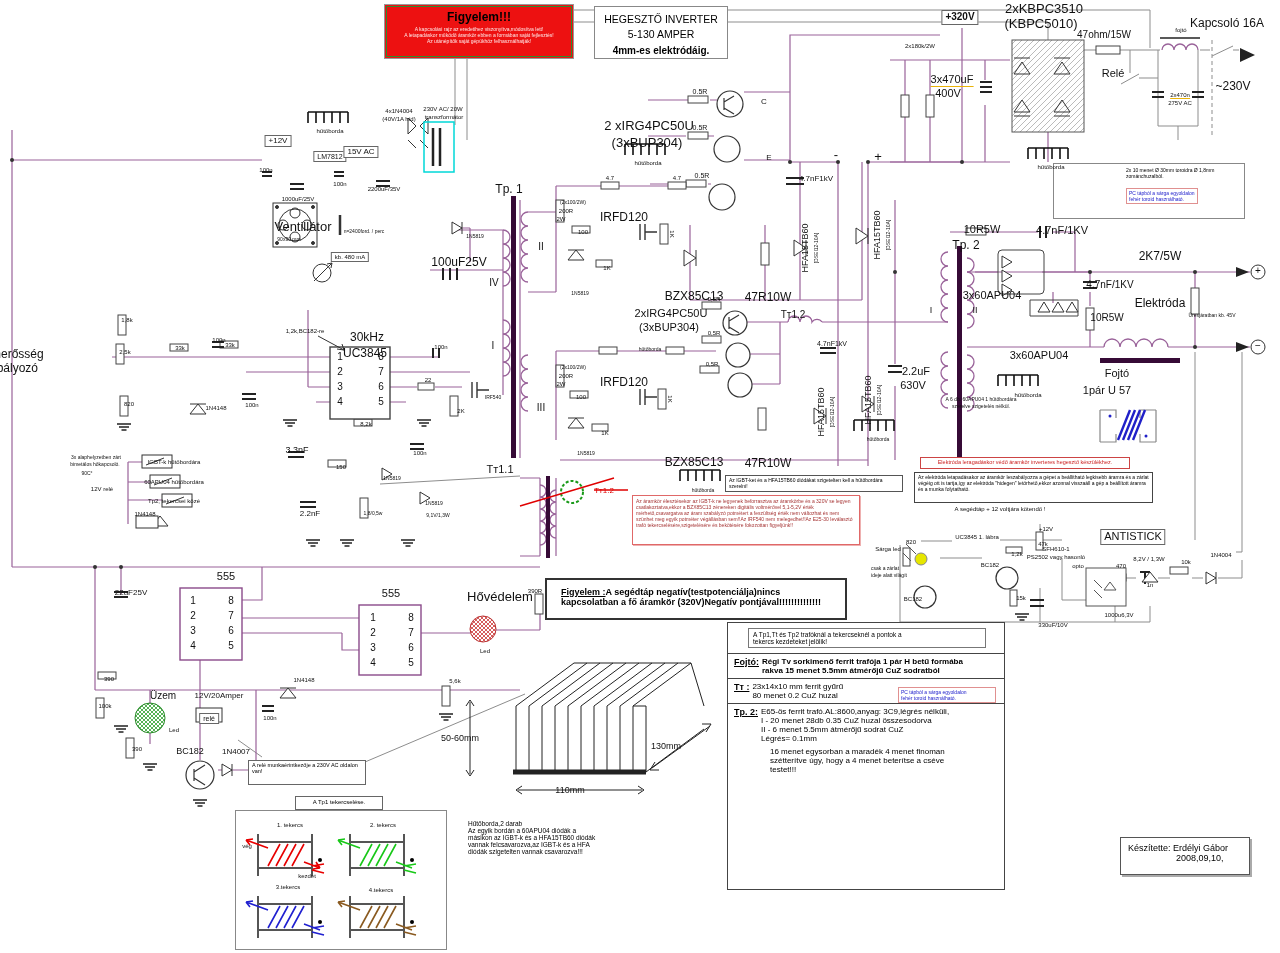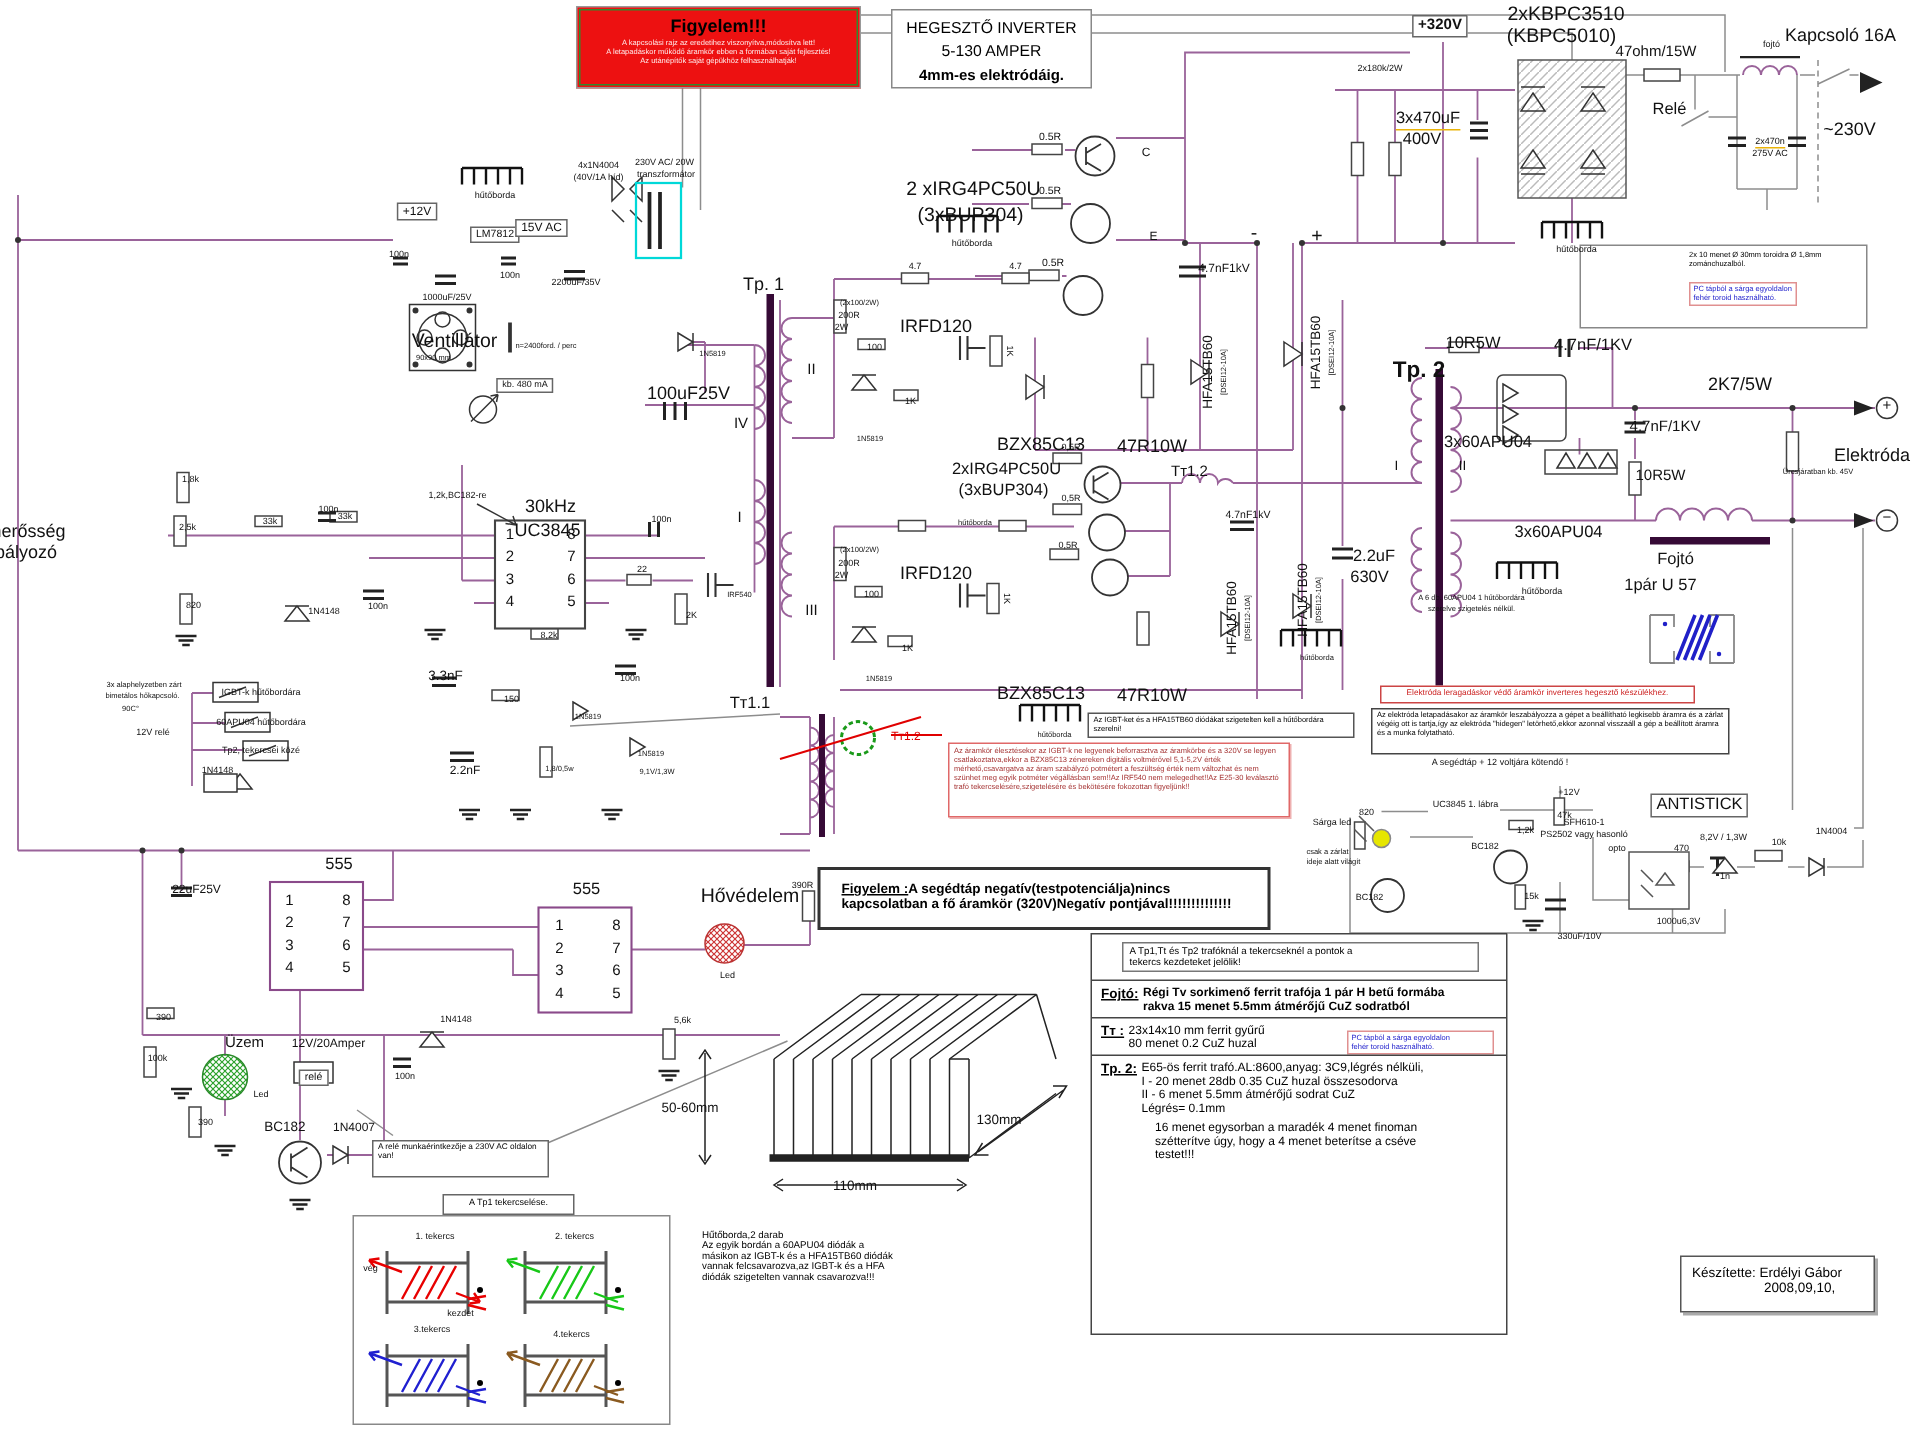--- a/index.html
+++ b/index.html
@@ -652,27 +652,27 @@
       <div class="lbl" style="left: 304px; top: 677px; font-size: 6px; transform: translateX(-50%);">1N4148</div>
       <div class="lbl" style="left: 455px; top: 678px; font-size: 6px; transform: translateX(-50%);">5,6k</div>
       <div class="lbl" style="left: 535px; top: 588px; font-size: 6px; transform: translateX(-50%);">390R</div>
       <div class="lbl" style="left: 500px; top: 590px; font-size: 13px; transform: translateX(-50%);">Hővédelem</div>
       <div class="lbl" style="left: 485px; top: 648px; font-size: 6px; transform: translateX(-50%);">Led</div>
       <div class="lbl" style="left: 460px; top: 734px; font-size: 9px; transform: translateX(-50%);">50-60mm</div>
       <div class="lbl" style="left: 666px; top: 742px; font-size: 9px; transform: translateX(-50%);">130mm</div>
       <div class="lbl" style="left: 570px; top: 786px; font-size: 9px; transform: translateX(-50%);">110mm</div>
       <div class="lbl" style="left: 982px; top: 224px; font-size: 11px; transform: translateX(-50%);">10R5W</div>
       <div class="lbl" style="left: 1062px; top: 225px; font-size: 11px; transform: translateX(-50%);">4.7nF/1KV</div>
-      <div class="lbl" style="left: 946px; top: 239px; font-size: 15px; font-weight: bold; transform: translateX(-50%);">Tp. 2</div>
+      <div class="lbl" style="left: 966px; top: 239px; font-size: 12px; font-weight: normal; transform: translateX(-50%);">Tp. 2</div>
       <div class="lbl" style="left: 1160px; top: 250px; font-size: 12px; transform: translateX(-50%);">2K7/5W</div>
       <div class="lbl" style="left: 992px; top: 290px; font-size: 11px; transform: translateX(-50%);">3x60APU04</div>
       <div class="lbl" style="left: 1110px; top: 280px; font-size: 10px; transform: translateX(-50%);">4.7nF/1KV</div>
       <div class="lbl" style="left: 1107px; top: 313px; font-size: 10px; transform: translateX(-50%);">10R5W</div>
       <div class="lbl" style="left: 1039px; top: 350px; font-size: 11px; transform: translateX(-50%);">3x60APU04</div>
-      <div class="lbl" style="left: 1248px; top: 297px; font-size: 12px; transform: translateX(-50%);">Elektróda</div>
+      <div class="lbl" style="left: 1160px; top: 297px; font-size: 12px; transform: translateX(-50%);">Elektróda</div>
       <div class="lbl" style="left: 1212px; top: 313px; font-size: 5px; transform: translateX(-50%);">Üresjáratban kb. 45V</div>
       <div class="lbl" style="left: 1117px; top: 368px; font-size: 11px; transform: translateX(-50%);">Fojtó</div>
       <div class="lbl" style="left: 1107px; top: 385px; font-size: 11px; transform: translateX(-50%);">1pár U 57</div>
       <div class="lbl" style="left: 931px; top: 306px; font-size: 9px; transform: translateX(-50%);">I</div>
       <div class="lbl" style="left: 975px; top: 306px; font-size: 9px; transform: translateX(-50%);">II</div>
       <div class="lbl" style="left: 981px; top: 397px; font-size: 5px;">A 6 db. 60APU04 1 hűtőbordára</div>
       <div class="lbl" style="left: 981px; top: 404px; font-size: 5px;">szerelve szigetelés nélkül.</div>
       <div class="lbl" style="left: 1000px; top: 506px; font-size: 6px; transform: translateX(-50%);">A segédtáp + 12 voltjára kötendő !</div>
       <div class="lbl" style="left: 977px; top: 534px; font-size: 6px; transform: translateX(-50%);">UC3845  1. lábra</div>
       <div class="lbl" style="left: 1046px; top: 526px; font-size: 6px; transform: translateX(-50%);">+12V</div>

